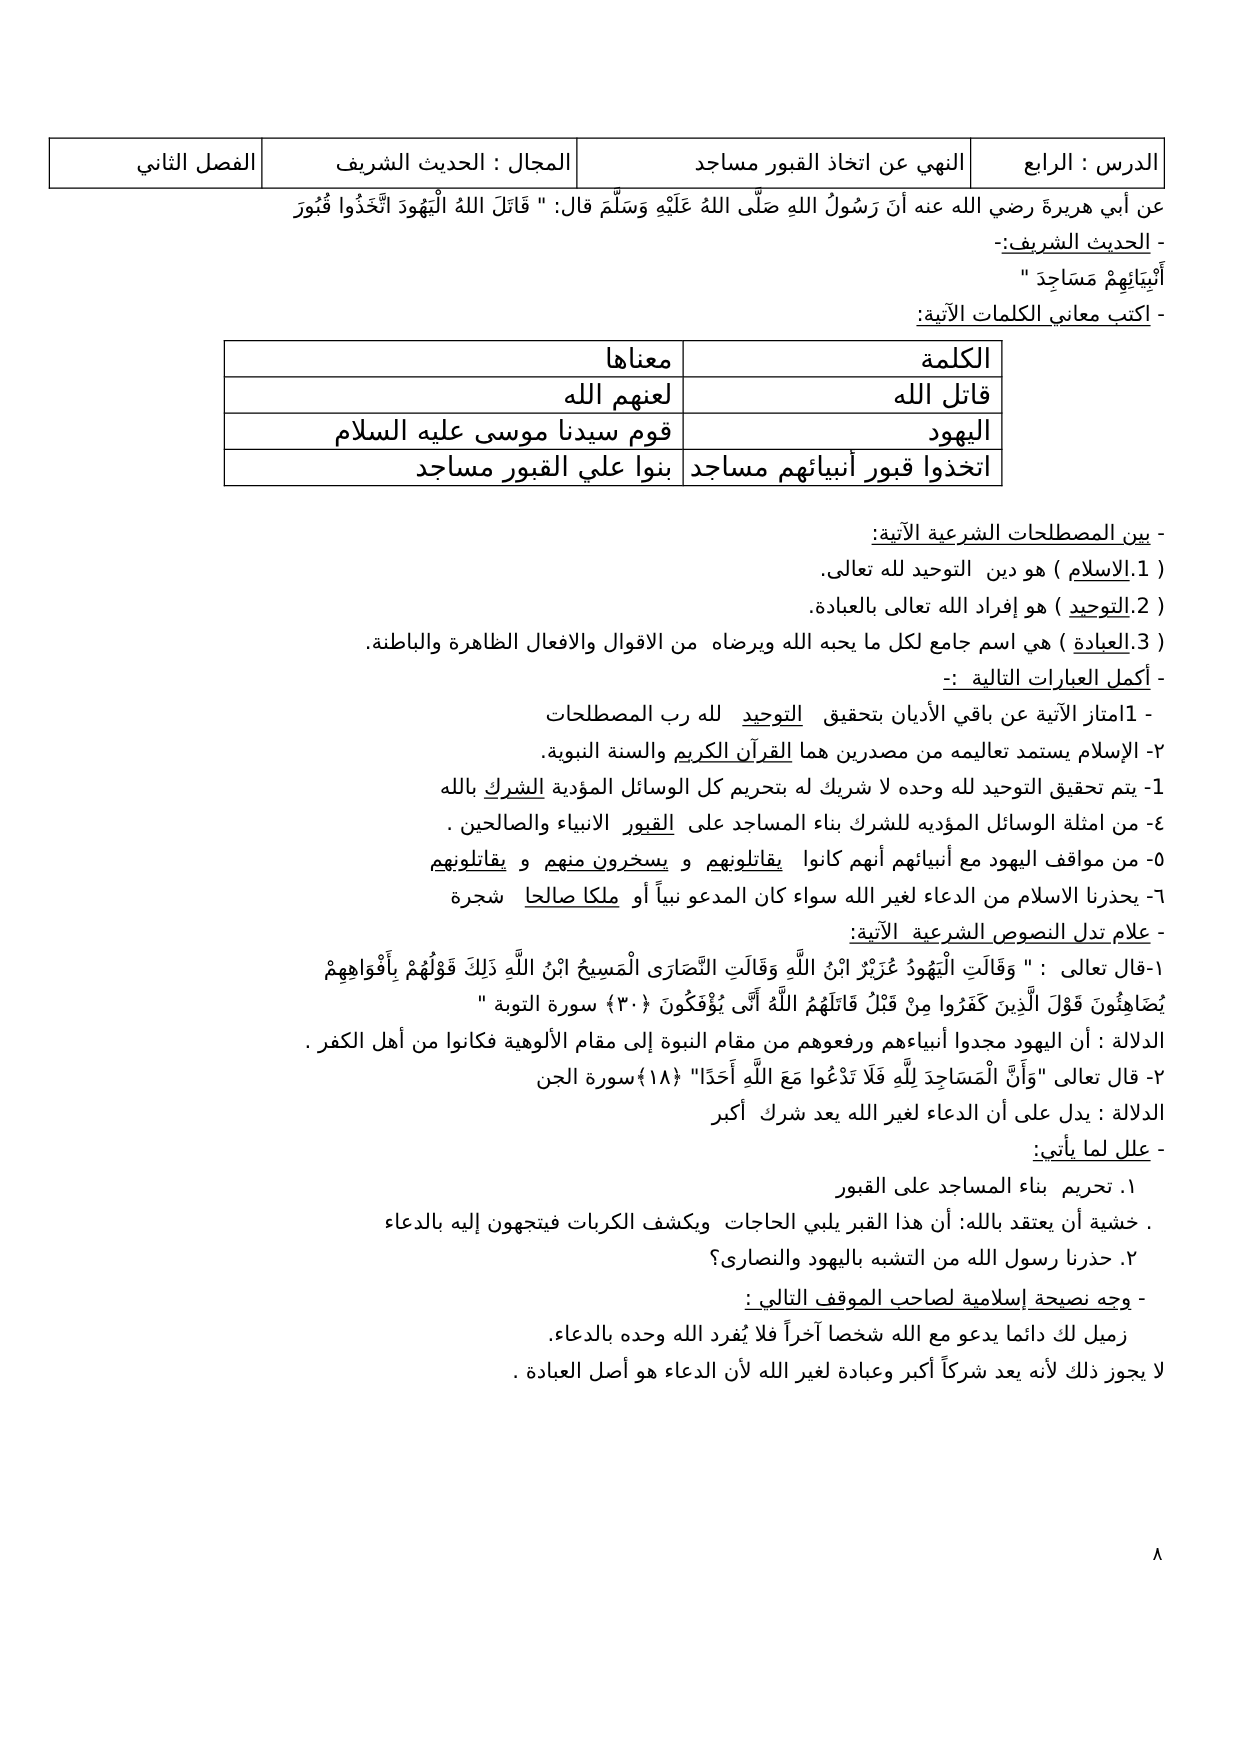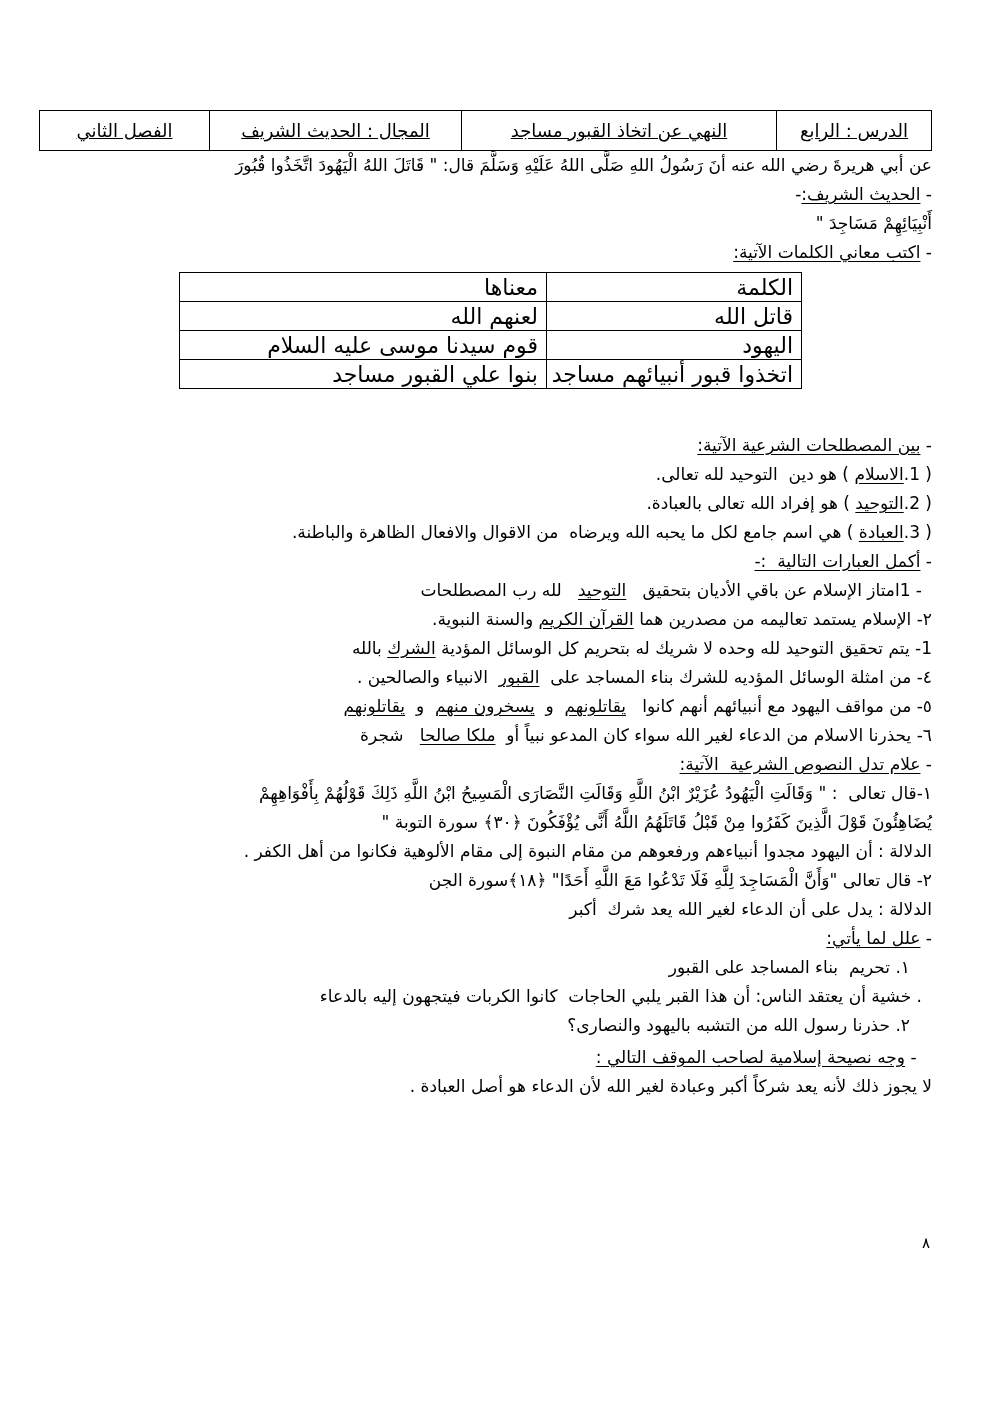--- a/index.html
+++ b/index.html
@@ -12,27 +12,26 @@
     font-family: "DejaVu Sans", sans-serif;
     direction: rtl;
     overflow: hidden;
   }
   .content { padding: 110px 60px 0 38px; }
 
   .header-table { border-collapse: collapse; table-layout: fixed; }
   .header-table td {
     border: 1.6px solid #000;
     height: 39px;
-    text-align: center;
+    text-align: right;
     vertical-align: middle;
     font-size: 18px;
     padding: 0 4px;
     white-space: nowrap;
     overflow: hidden;
-    text-decoration: underline;
   }
 
   .line {
     font-size: 17px;
     line-height: 29px;
     white-space: pre;
   }
   .u { text-decoration: underline; text-underline-offset: 3px; }
 
   .vocab-table { border-collapse: collapse; table-layout: fixed; margin: 5px 130px 0 0; }
@@ -40,21 +39,21 @@
     border: 1.6px solid #000;
     height: 28px;
     font-size: 22px;
     text-align: right;
     vertical-align: middle;
     padding: 0 8px 0 4px;
     white-space: nowrap;
     overflow: hidden;
   }
 
-  .mt-terms  { margin-top: 42px; }
+  .mt-terms  { margin-top: 24px; }
   .mt-akmal  { }
   .mt-advice { margin-top: 3px; }
 
   .ind-sm { padding-right: 10px; }
   .ind-md { padding-right: 22px; }
   .ind-lg { padding-right: 30px; }
 
   .page-number {
     position: absolute;
     top: 1234px;
@@ -117,40 +116,41 @@
           </tr>
         </tbody>
     </table>
 
     <div class="line mt-terms"><span>- </span><span class="u">بين المصطلحات الشرعية الآتية:</span></div>
     <div class="line"><span>( 1.</span><span class="u">الاسلام</span><span> ) هو دين  التوحيد لله تعالى.</span></div>
     <div class="line"><span>( 2.</span><span class="u">التوحيد</span><span> ) هو إفراد الله تعالى بالعبادة.</span></div>
     <div class="line"><span>( 3.</span><span class="u">العبادة</span><span> ) هي اسم جامع لكل ما يحبه الله ويرضاه  من الاقوال والافعال الظاهرة والباطنة.</span></div>
 
     <div class="line mt-akmal"><span>- </span><span class="u">أكمل العبارات التالية  :-</span></div>
-    <div class="line ind-sm"><span>- 1امتاز الإسلام عن باقي الأديان بتحقيق   </span><span class="u">التوحيد</span><span>   لله رب المصطلحات</span></div>
+    <div class="line ind-sm"><span>- 1امتاز الآتية عن باقي الأديان بتحقيق   </span><span class="u">التوحيد</span><span>   لله رب المصطلحات</span></div>
     <div class="line"><span>٢- الإسلام يستمد تعاليمه من مصدرين هما </span><span class="u">القرآن الكريم</span><span> والسنة النبوية.</span></div>
     <div class="line"><span>1- يتم تحقيق التوحيد لله وحده لا شريك له بتحريم كل الوسائل المؤدية </span><span class="u">الشرك</span><span> بالله</span></div>
     <div class="line"><span>٤- من امثلة الوسائل المؤديه للشرك بناء المساجد على  </span><span class="u">القبور</span><span>  الانبياء والصالحين .</span></div>
     <div class="line"><span>٥- من مواقف اليهود مع أنبيائهم أنهم كانوا   </span><span class="u">يقاتلونهم</span><span>  و  </span><span class="u">يسخرون منهم</span><span>  و  </span><span class="u">يقاتلونهم</span></div>
     <div class="line"><span>٦- يحذرنا الاسلام من الدعاء لغير الله سواء كان المدعو نبياً أو  </span><span class="u">ملكا صالحا</span><span>   شجرة</span></div>
 
     <div class="line"><span>- </span><span class="u">علام تدل النصوص الشرعية  الآتية:</span></div>
     <div class="line"><span>١-قال تعالى  : " وَقَالَتِ الْيَهُودُ عُزَيْرٌ ابْنُ اللَّهِ وَقَالَتِ النَّصَارَى الْمَسِيحُ ابْنُ اللَّهِ ذَلِكَ قَوْلُهُمْ بِأَفْوَاهِهِمْ</span></div>
     <div class="line"><span>يُضَاهِئُونَ قَوْلَ الَّذِينَ كَفَرُوا مِنْ قَبْلُ قَاتَلَهُمُ اللَّهُ أَنَّى يُؤْفَكُونَ ﴿٣٠﴾ سورة التوبة "</span></div>
     <div class="line"><span>الدلالة : أن اليهود مجدوا أنبياءهم ورفعوهم من مقام النبوة إلى مقام الألوهية فكانوا من أهل الكفر .</span></div>
     <div class="line"><span>٢- قال تعالى "وَأَنَّ الْمَسَاجِدَ لِلَّهِ فَلَا تَدْعُوا مَعَ اللَّهِ أَحَدًا" ﴿١٨﴾سورة الجن</span></div>
     <div class="line"><span>الدلالة : يدل على أن الدعاء لغير الله يعد شرك  أكبر</span></div>
 
     <div class="line"><span>- </span><span class="u">علل لما يأتي:</span></div>
     <div class="line ind-md"><span>١. تحريم  بناء المساجد على القبور</span></div>
-    <div class="line ind-sm"><span>. خشية أن يعتقد الناس: أن هذا القبر يلبي الحاجات  كانوا الكربات فيتجهون إليه بالدعاء</span></div>
+    <div class="line ind-sm"><span>. خشية أن يعتقد بالله: أن هذا القبر يلبي الحاجات  ويكشف الكربات فيتجهون إليه بالدعاء</span></div>
     <div class="line ind-md"><span>٢. حذرنا رسول الله من التشبه باليهود والنصارى؟</span></div>
 
     <div class="line mt-advice ind-sm"><span> - </span><span class="u">وجه نصيحة إسلامية لصاحب الموقف التالي :</span></div>
+    <div class="line ind-lg"><span>زميل لك دائما يدعو مع الله شخصا آخراً فلا يُفرد الله وحده بالدعاء.</span></div>
     <div class="line"><span>لا يجوز ذلك لأنه يعد شركاً أكبر وعبادة لغير الله لأن الدعاء هو أصل العبادة .</span></div>
 
   </div>
 
   <div class="page-number">
     <span>٨</span>
   </div>
 </div>
 
 </body></html>

